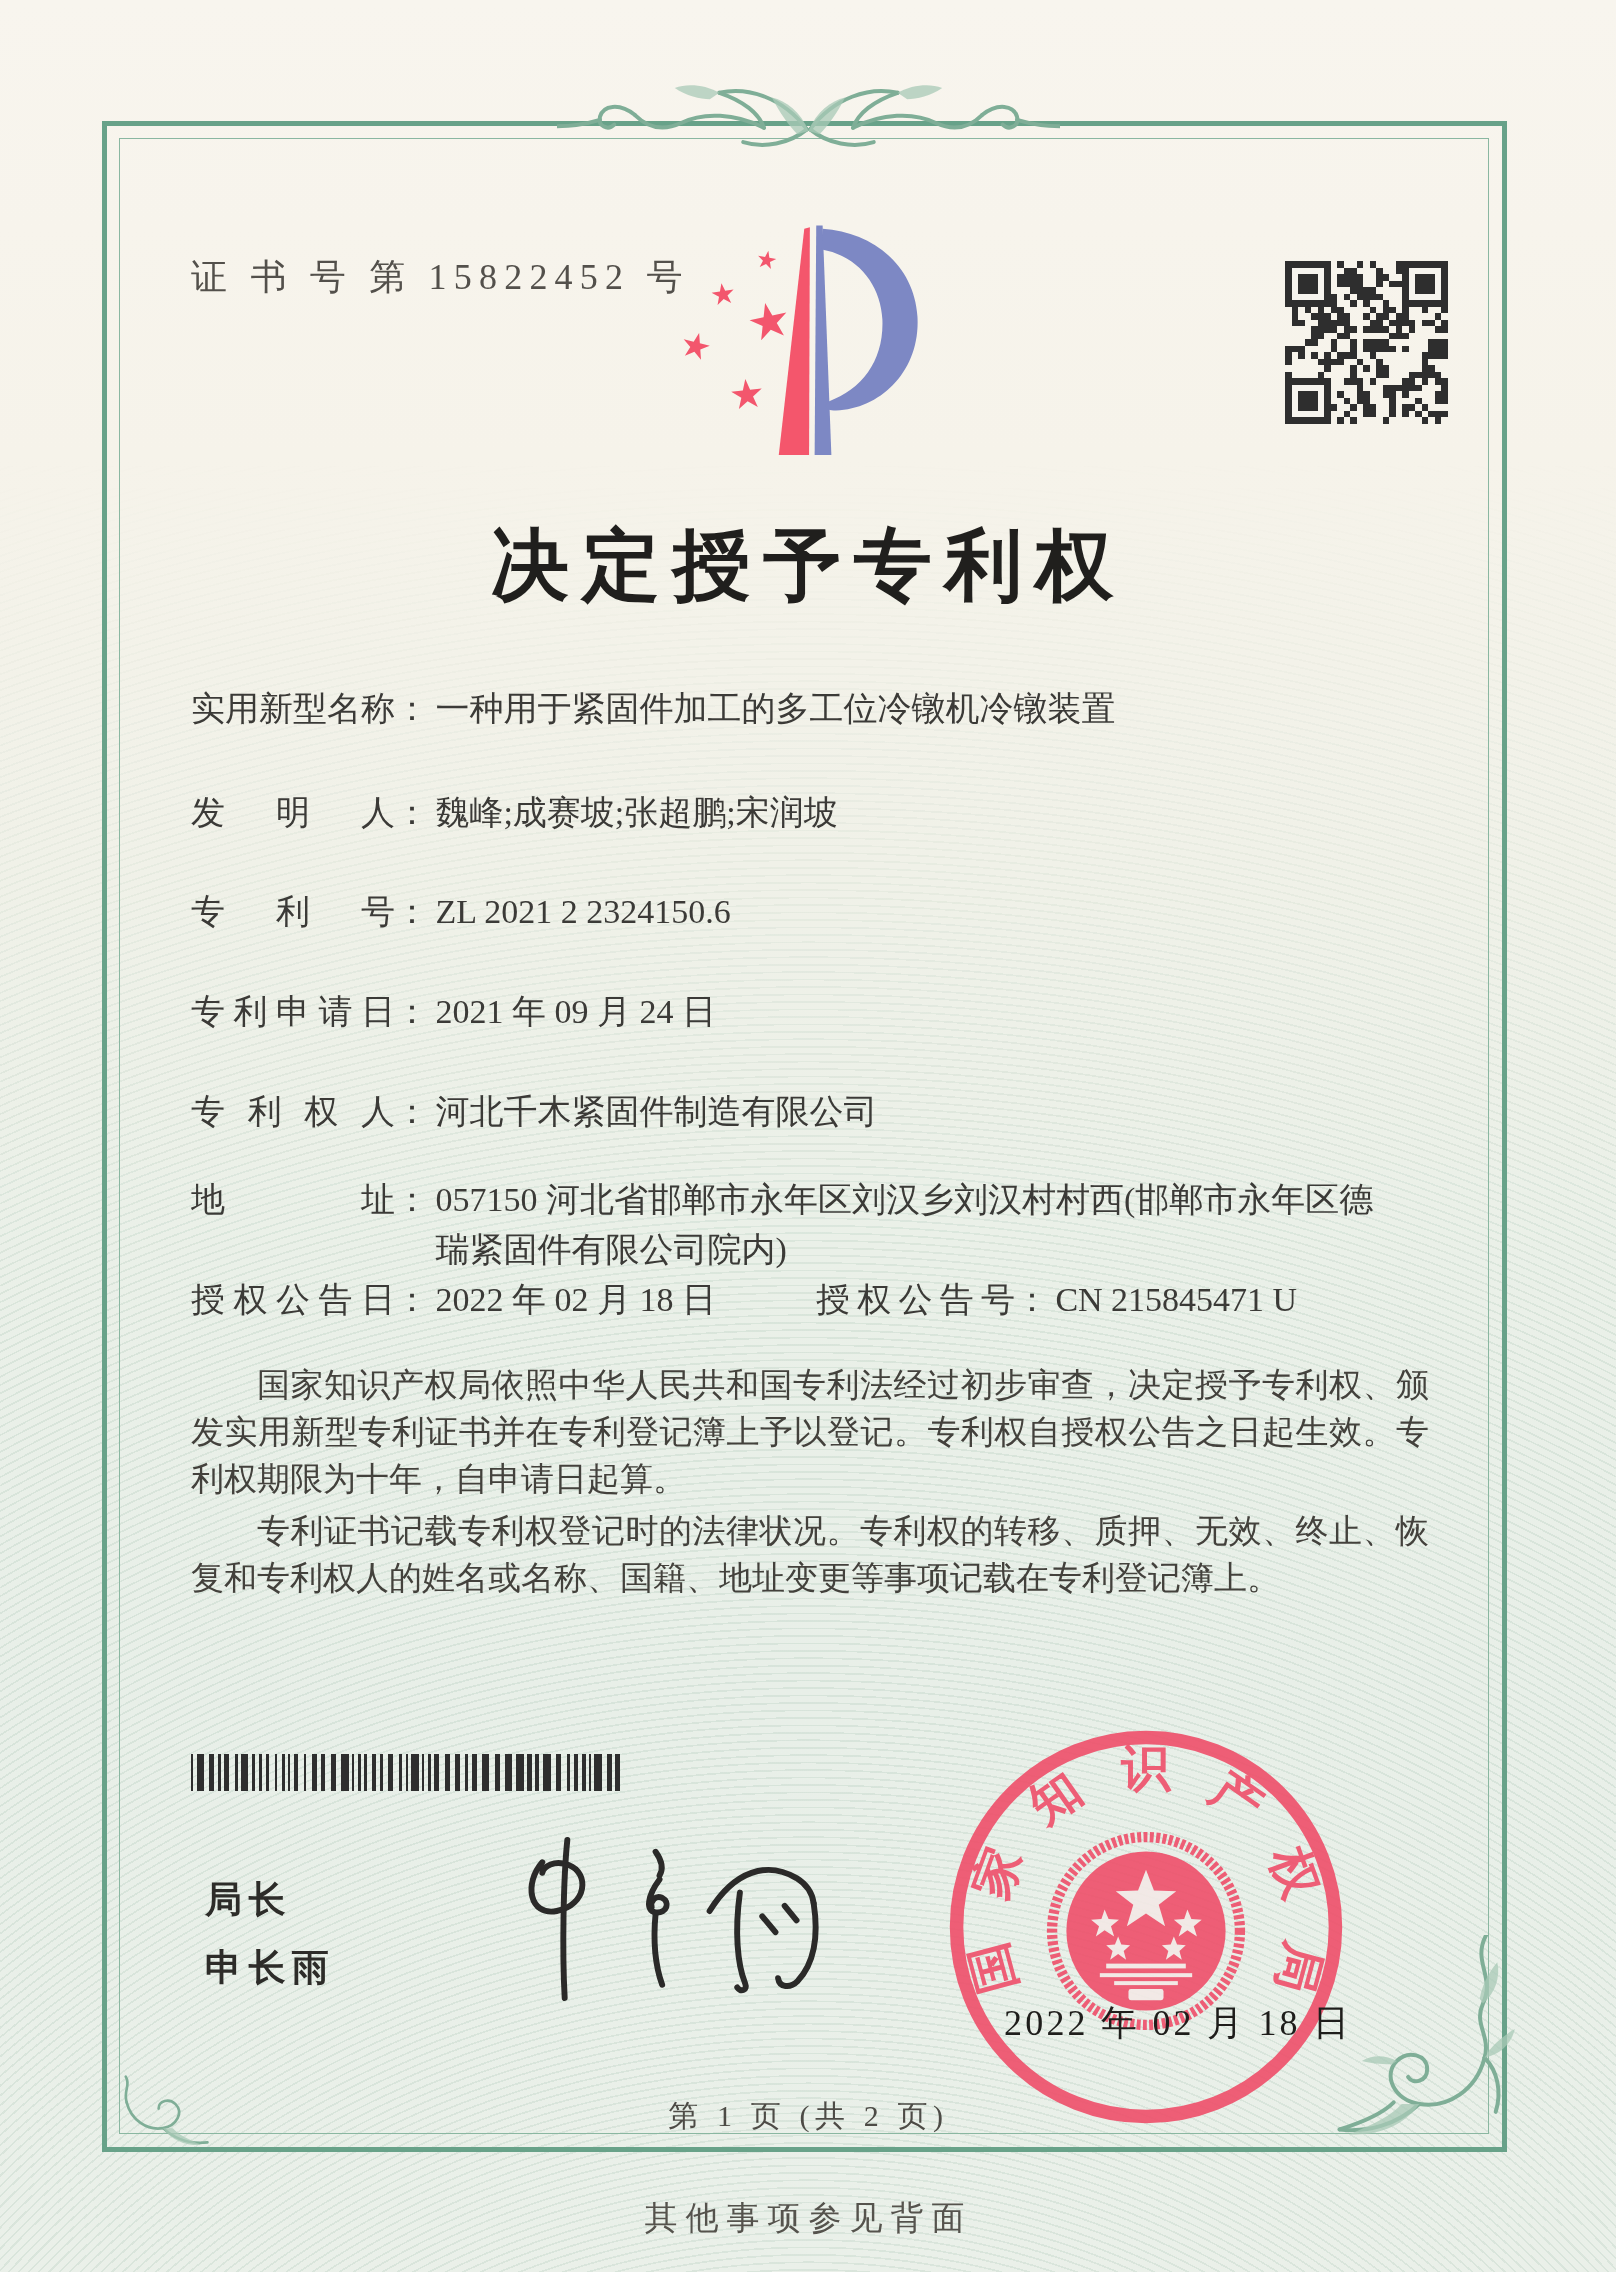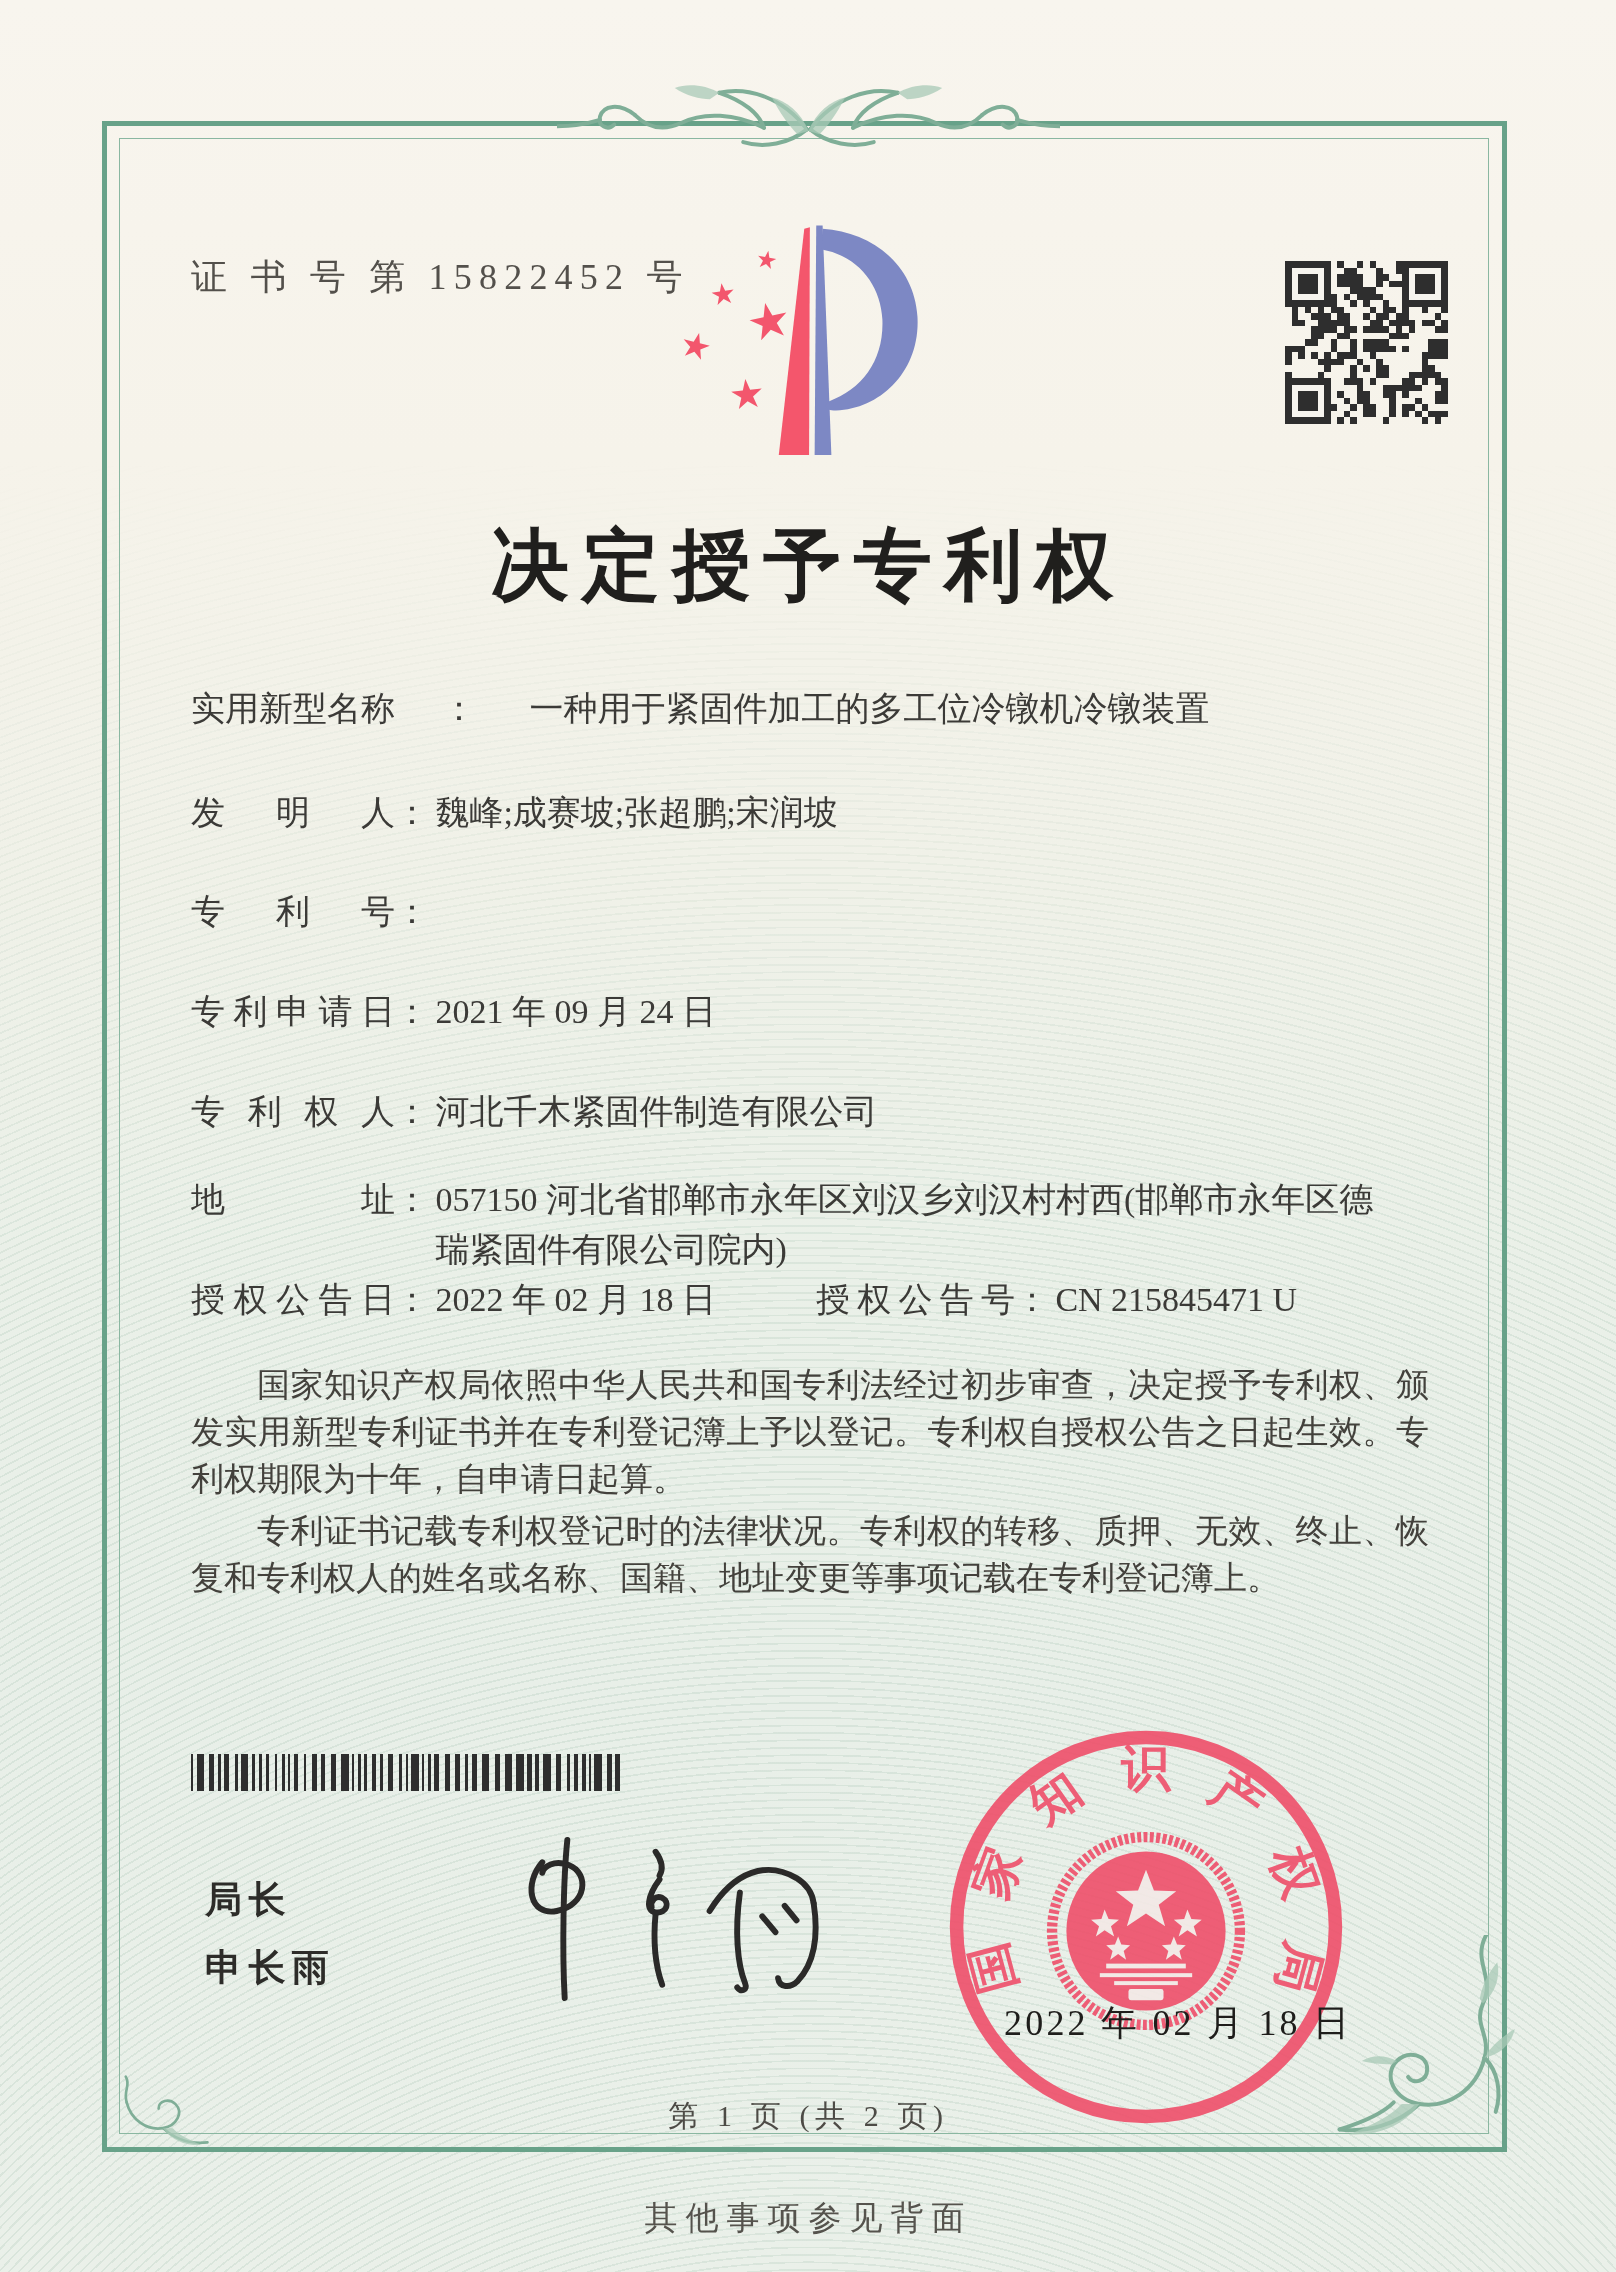--- a/index.html
+++ b/index.html
@@ -30,21 +30,21 @@
   .qr{position:absolute;left:1285px;top:261px;width:163px;height:163px;z-index:3;}
 
   .title{position:absolute;left:0;width:100%;top:514px;text-align:center;
     font-size:78px;font-weight:bold;letter-spacing:12.7px;color:#201f1d;z-index:3;}
 
   .fields{position:absolute;left:191px;top:0;width:1241px;z-index:3;font-size:34px;}
   .row{position:absolute;display:flex;align-items:flex-start;width:1241px;line-height:50px;}
   .row .lbl{display:inline-block;width:204px;text-align:justify;text-align-last:justify;flex:none;}
   .row .colon{flex:none;margin-right:6.4px;}
   .row .val{flex:1;}
-  .row-name{top:684px;gap:47px;} .row-inv{top:788px;} .row-pat{top:887px;}
+  .row-name{top:684px;} .row-inv{top:788px;} .row-pat{top:887px;}
   .row-app{top:987px;} .row-owner{top:1087px;} .row-addr{top:1175px;}
   .row-addr .val{max-width:943px;}
   .row-grant{top:1275px;}
   .grant2{position:absolute;left:625px;top:0;display:flex;}
   .grant2 .lbl{width:199px;}
 
   .paras{position:absolute;left:191px;top:1362px;width:1238px;z-index:3;
     font-size:33px;line-height:47px;text-align:justify;color:#43413c;}
   .paras p{margin:0 0 4.8px 0;text-indent:2em;}
 
@@ -372,20 +372,21 @@
         <span class="val">一种用于紧固件加工的多工位冷镦机冷镦装置</span>
     </div>
     <div class="row row-inv">
       <span class="lbl">发明人</span>
         <span class="colon">：</span>
         <span class="val">魏峰;成赛坡;张超鹏;宋润坡</span>
     </div>
     <div class="row row-pat">
       <span class="lbl">专利号</span>
         <span class="colon">：</span>
+        <span class="val">ZL 2021 2 2324150.6</span>
     </div>
     <div class="row row-app">
       <span class="lbl">专利申请日</span>
         <span class="colon">：</span>
         <span class="val">2021 年 09 月 24 日</span>
     </div>
     <div class="row row-owner">
       <span class="lbl">专利权人</span>
         <span class="colon">：</span>
         <span class="val">河北千木紧固件制造有限公司</span>

